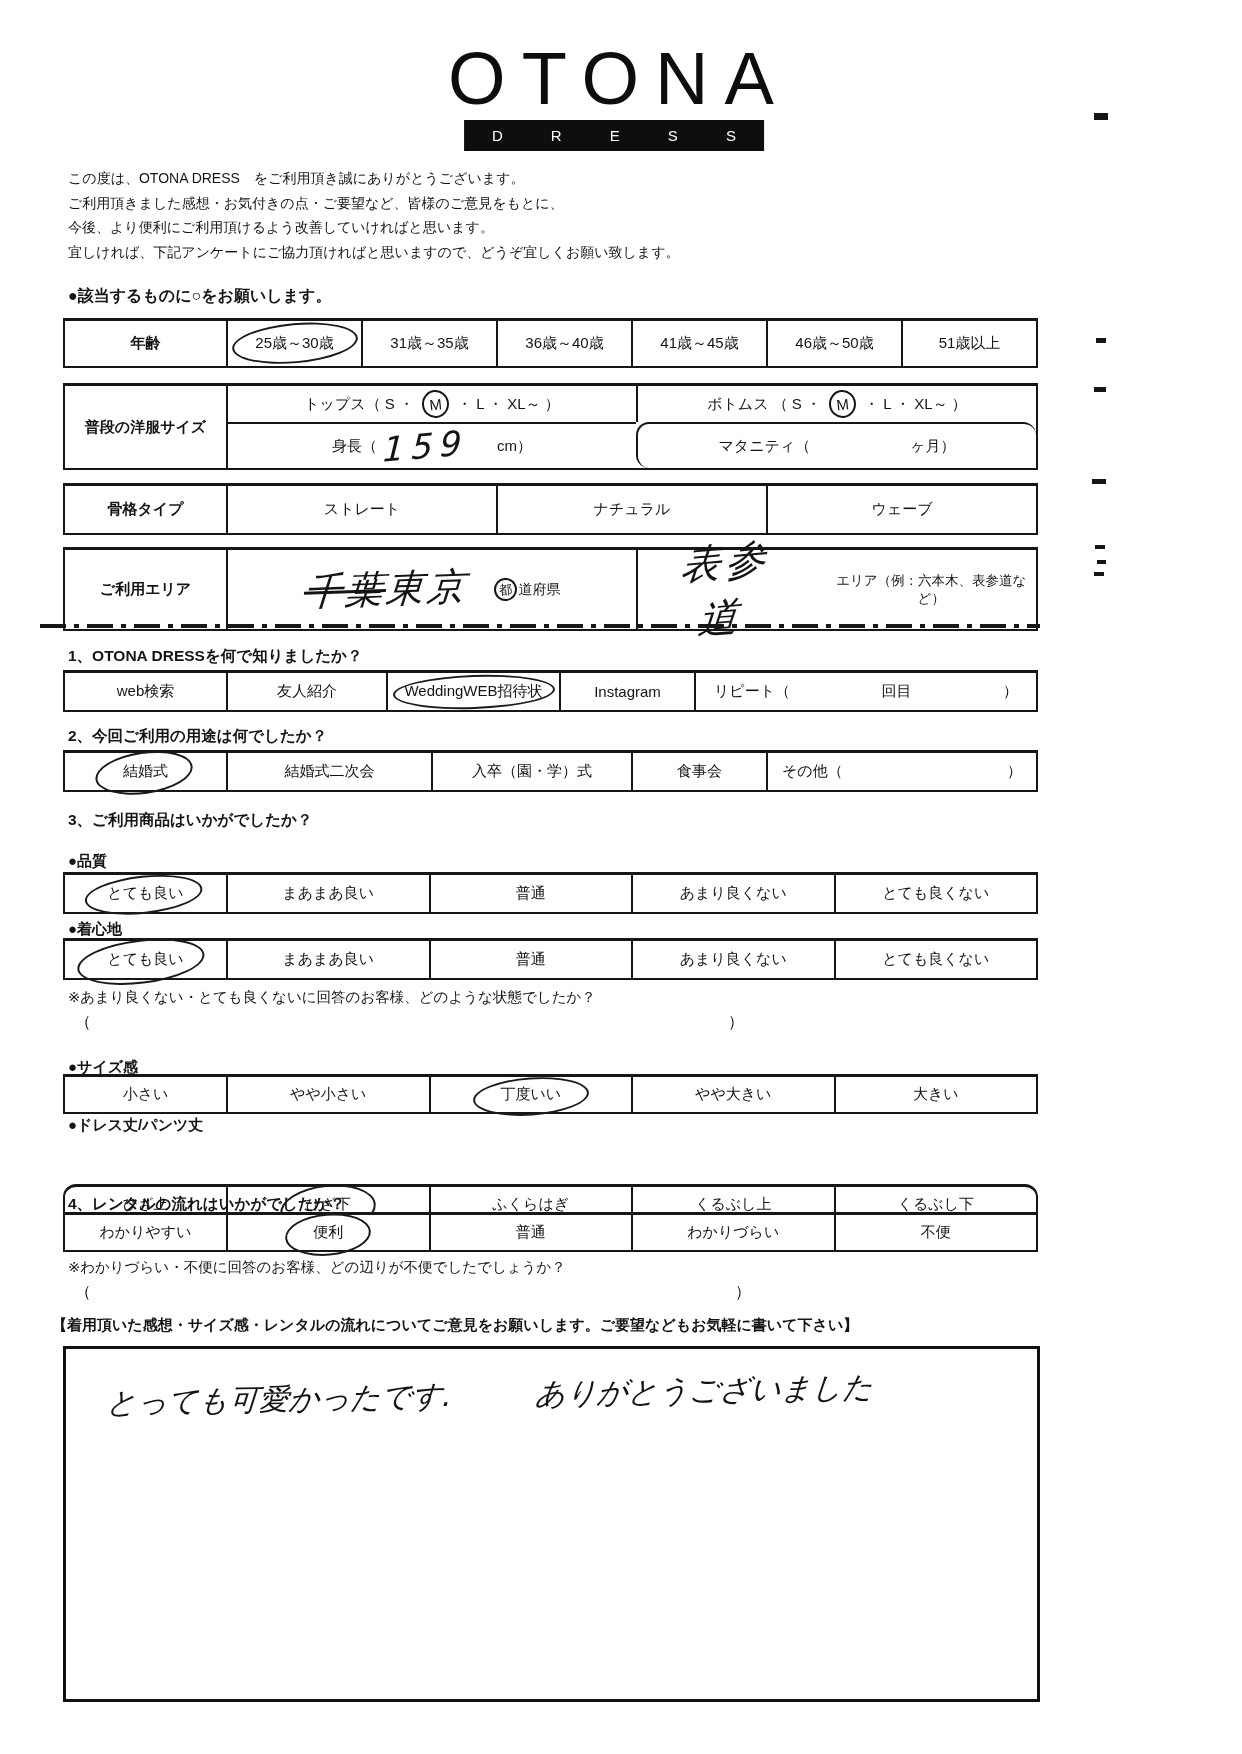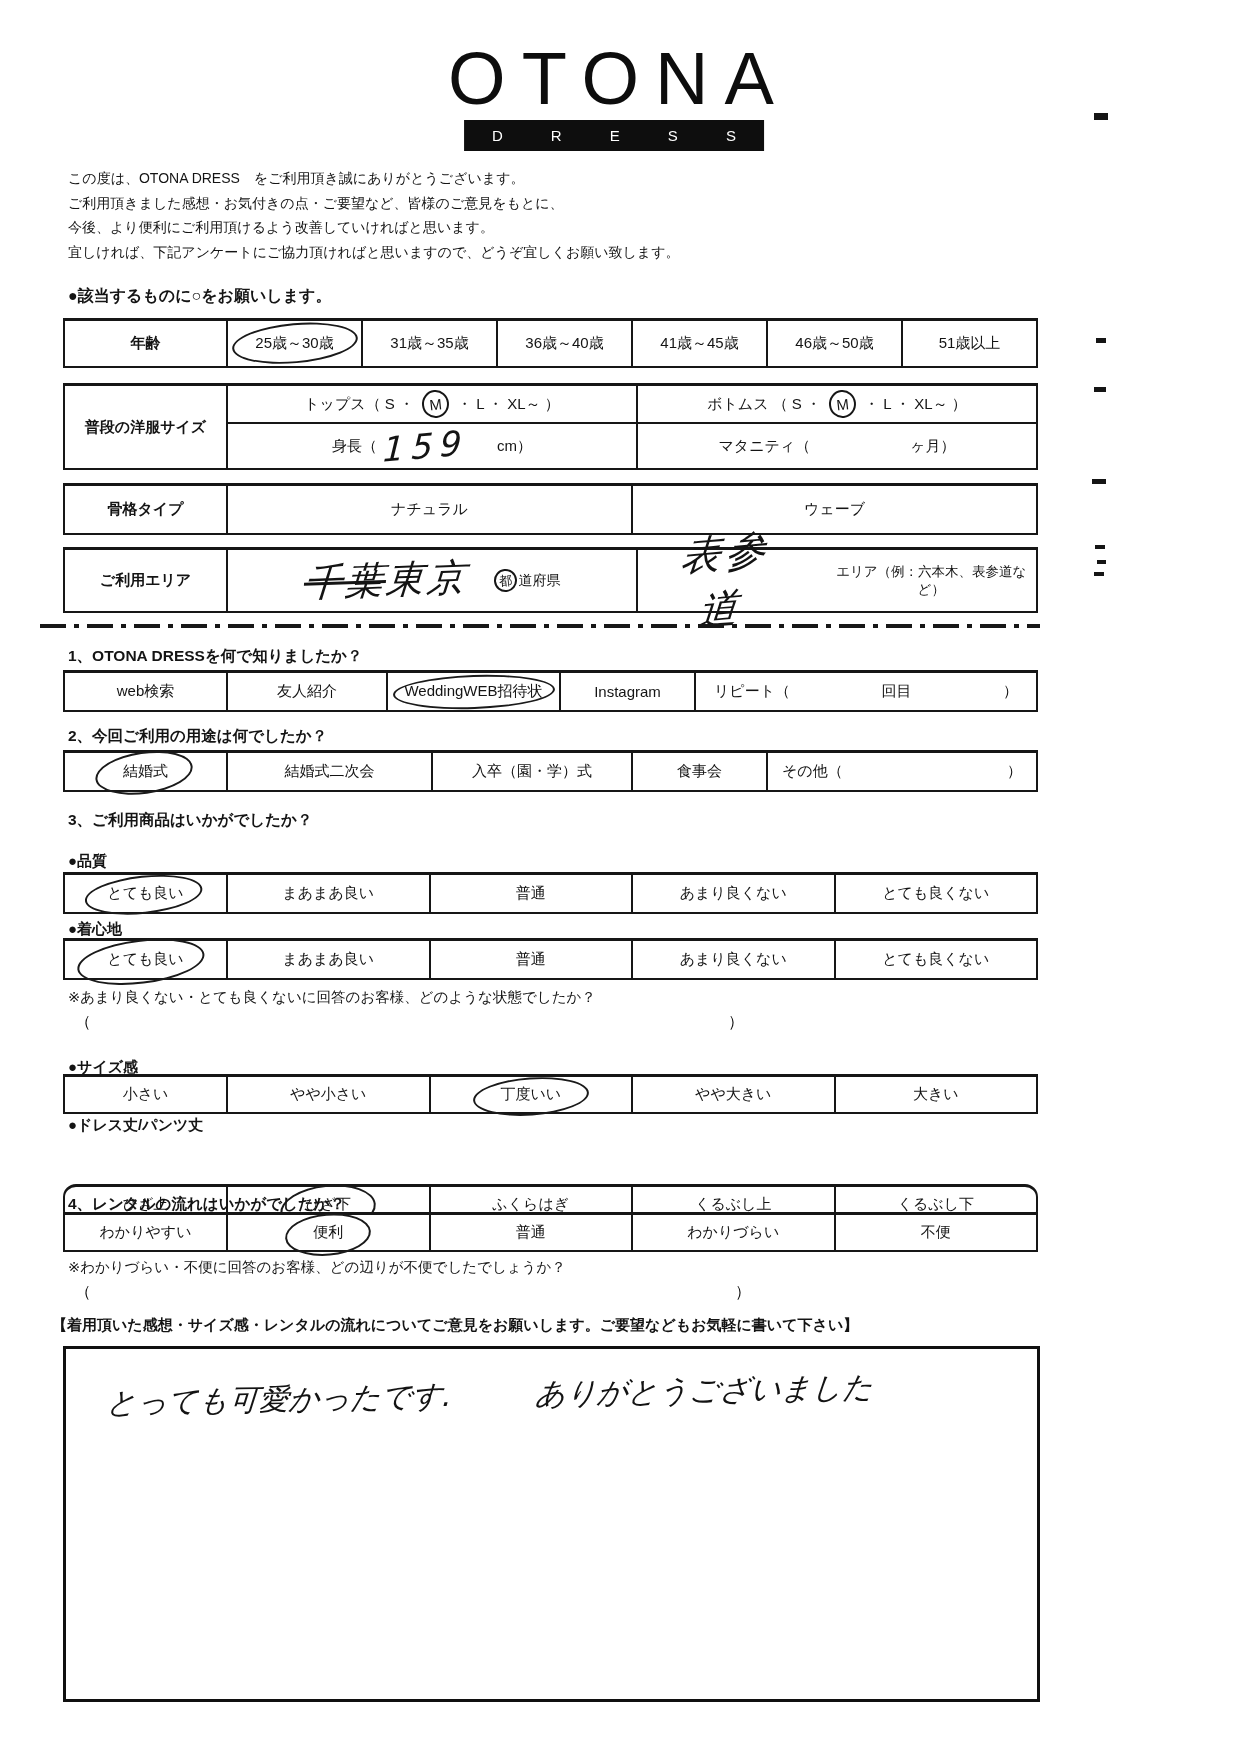--- a/index.html
+++ b/index.html
@@ -105,33 +105,34 @@
     <div class="cell r1">
       <span>ボトムス （ S ・</span>
       <span class="inline-circle">M</span>
       <span>・ L ・ XL～ ）</span>
     </div>
     <div class="cell">
       <span>身長（</span>
       <span class="hw hw-height">159</span>
       <span style="margin-left:22px;">cm）</span>
     </div>
-    <div class="cell" style="justify-content:center; gap:100px;">
+    <div class="cell" style="justify-content:center; gap:100px;border-radius:13px;">
       <span>マタニティ（</span>
       <span>ヶ月）</span>
     </div>
   </div>
 
   <div class="tbl" style="top:483px; height:52px;">
     <div class="cell lbl" style="width:161px; flex:none;">骨格タイプ</div>
+    <div class="cell" style="flex:1;">ストレート</div>
     <div class="cell" style="flex:1;">ナチュラル</div>
     <div class="cell" style="flex:1;">ウェーブ</div>
   </div>
 
-  <div class="tbl" style="top:547px; height:66px;">
+  <div class="tbl" style="top:547px; height:84px;">
     <div class="cell lbl" style="width:161px; flex:none;">ご利用エリア</div>
     <div class="cell" style="width:410px; flex:none; justify-content:center; gap:26px;">
       <span class="hw hw-pref">
         <span class="struck">千葉</span><span>東京</span>
       </span>
       <span style="display:inline-flex; align-items:center; font-size:14px;">
         <span class="inline-circle small">都</span>
         <span>道府県</span>
       </span>
     </div>

